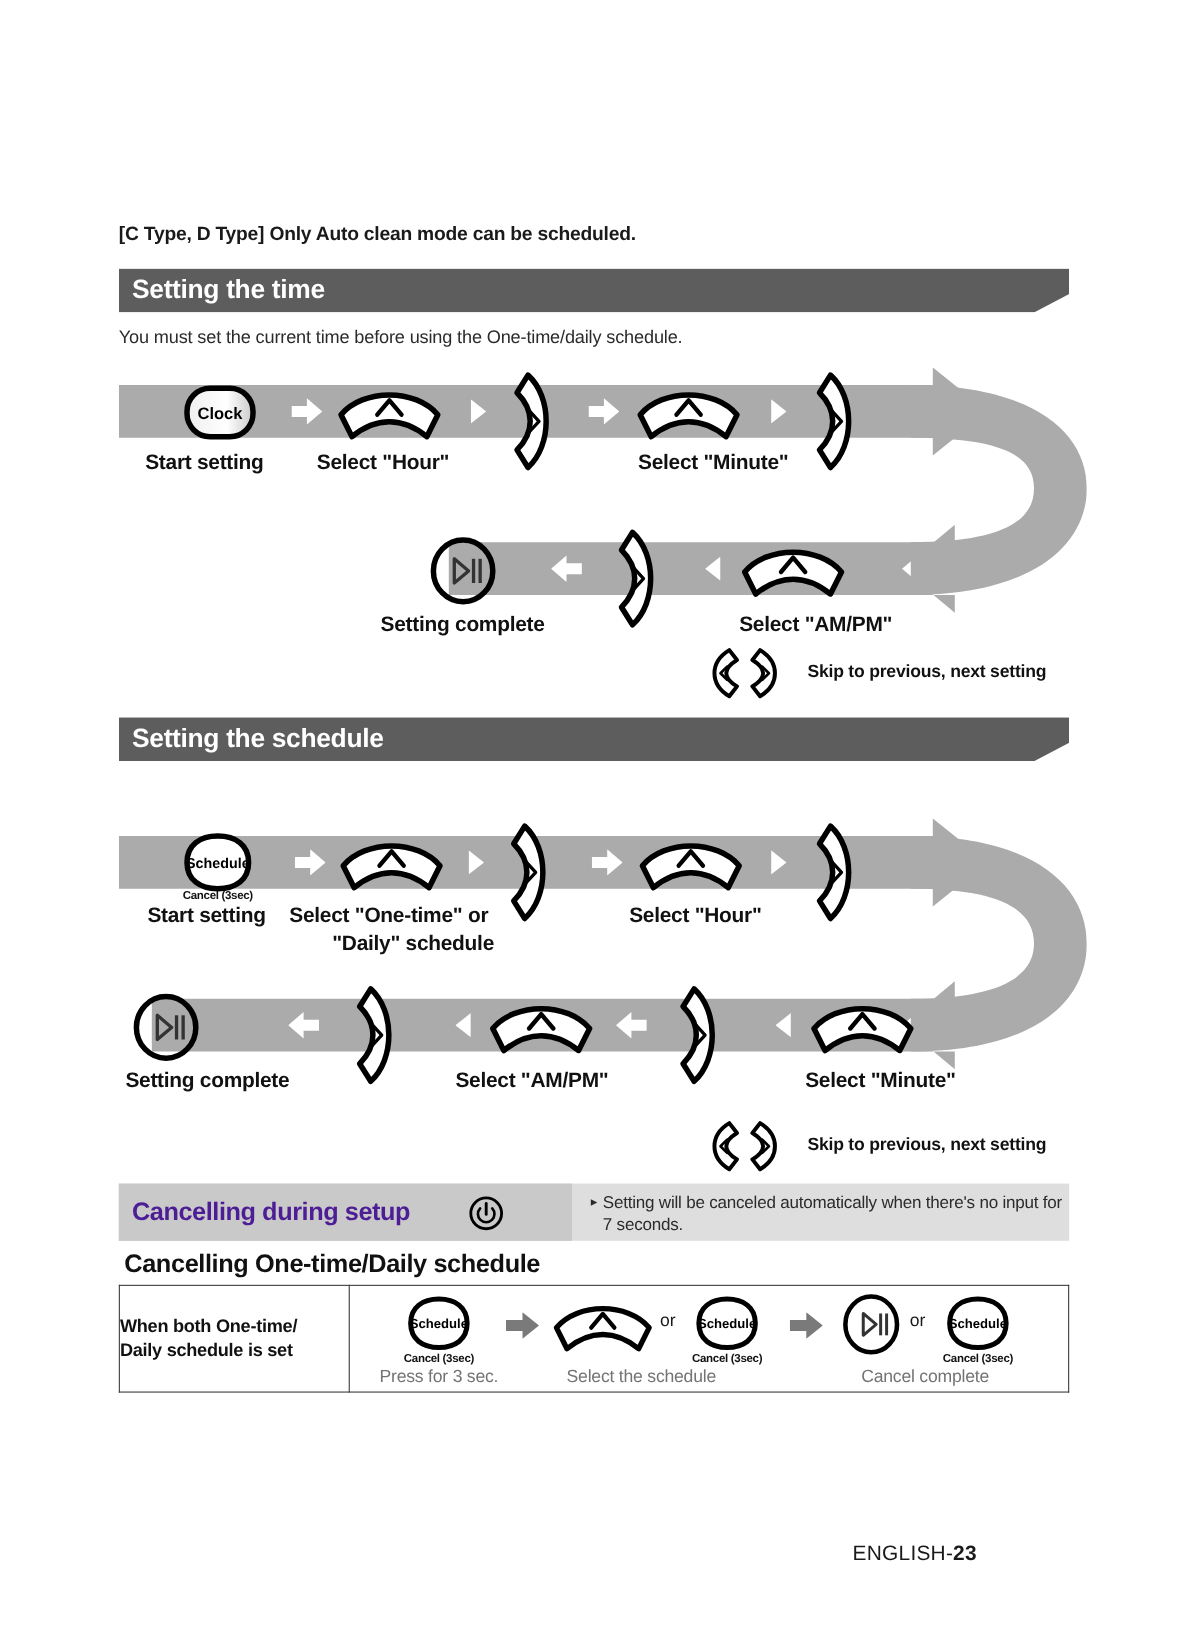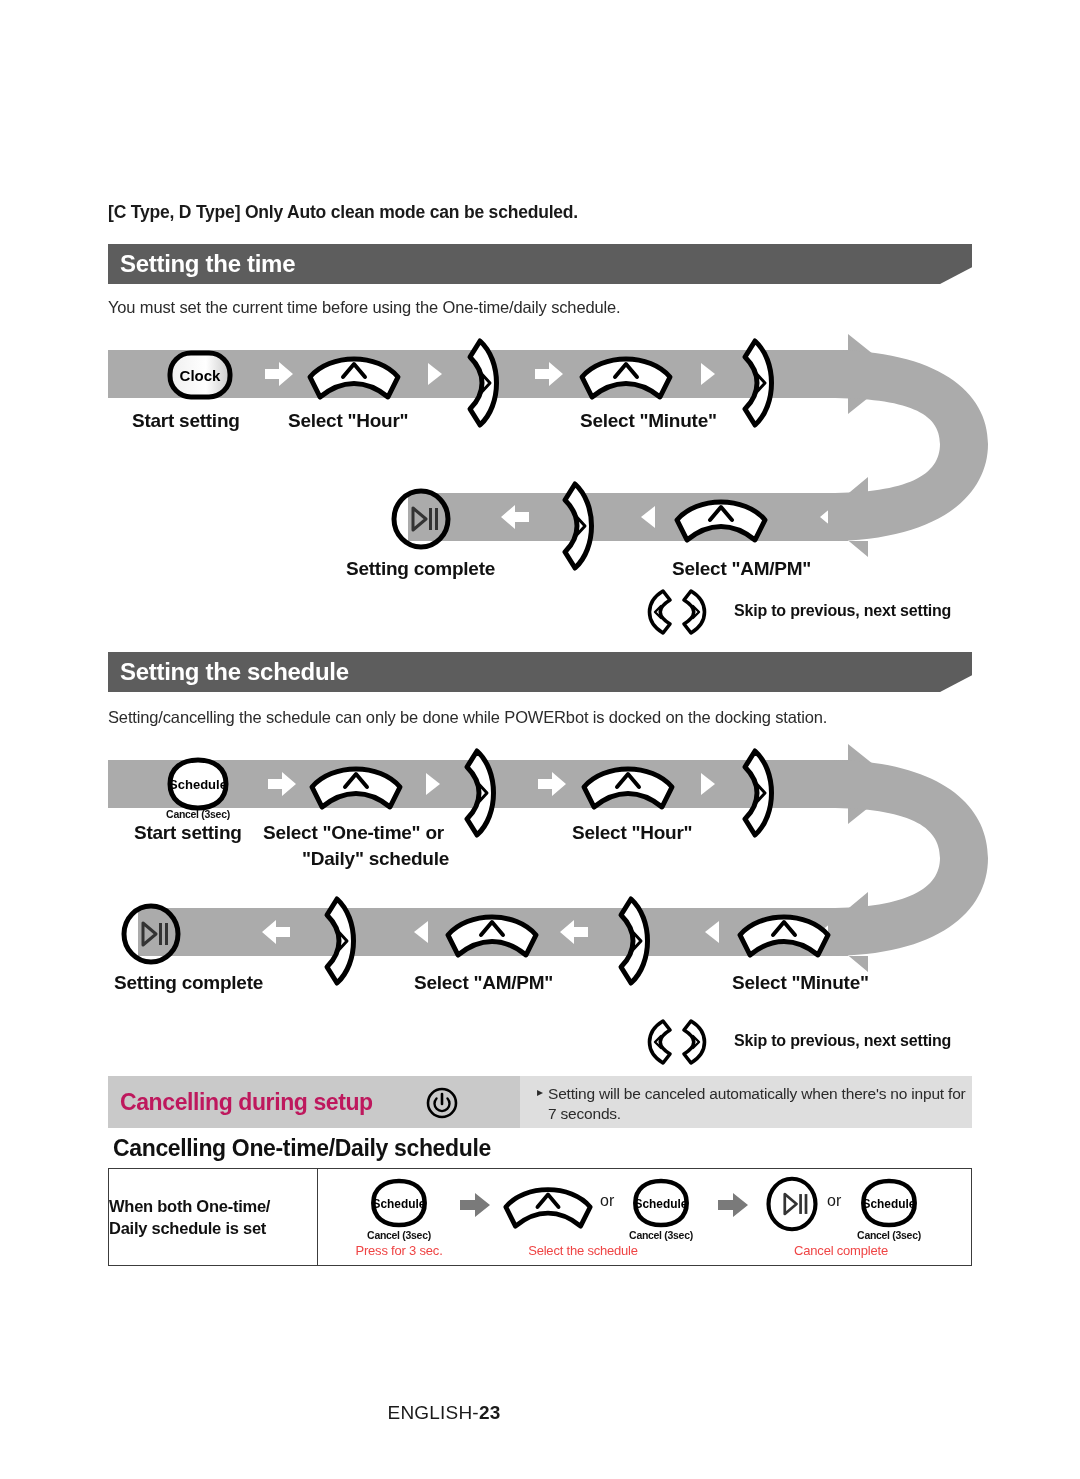--- a/index.html
+++ b/index.html
@@ -48,21 +48,21 @@
   
   .cancel-band{
     position:absolute;left:108px;top:1044px;width:864px;height:52px;
     background:#dedede;
   }
   .cancel-band .lbl-bg{
     position:absolute;left:0;top:0;width:412px;height:52px;background:#c9c9c9;
   }
   .cancel-title{
     position:absolute;left:12px;top:50%;transform:translateY(-50%);
-    font-size:23px;font-weight:bold;letter-spacing:-0.4px;color:#be185d;
+    font-size:23px;font-weight:bold;letter-spacing:-0.4px;color:#4c1d95;
   }
   .pwr{position:absolute;left:318px;top:11px;}
   .cancel-note{
     position:absolute;left:440px;top:8px;width:420px;
     font-size:15.5px;line-height:1.32;color:#2b2b2b;letter-spacing:-0.2px;
   }
   .cancel-note .bul{position:absolute;left:-11px;top:1px;font-size:12px;}
 
   .sub-title{
     position:absolute;left:113px;top:1103px;
@@ -77,32 +77,32 @@
   table.ct td{
     border:1px solid #3c3c3c;vertical-align:middle;padding:0;
   }
   td.rowlabel{
     width:208px;padding:6px 0 6px 12px;
     font-size:16.5px;font-weight:bold;line-height:1.36;letter-spacing:-0.25px;color:#111;
   }
   td.rowcells{position:relative;height:96px;}
   td.rowcells2{position:relative;height:80px;}
   .cell-cap{
-    position:absolute;font-size:13px;color:#ef4444;white-space:nowrap;
+    position:absolute;font-size:16px;color:#737373;white-space:nowrap;
     transform:translateX(-50%);letter-spacing:-0.2px;
   }
   .orword{position:absolute;font-size:16px;color:#1a1a1a;}
 
   .btn-sub{
     position:absolute;font-size:10.5px;white-space:nowrap;color:#111;
     transform:translateX(-50%);letter-spacing:-0.3px;font-weight:bold;
   }
 
   .footer{
-    position:absolute;left:0;top:1370px;width:888px;text-align:center;
+    position:absolute;left:0;top:1370px;width:888px;text-align:right;
     font-size:19px;color:#1a1a1a;letter-spacing:0.2px;
   }
   .footer b{font-weight:bold;}
 
   .skiprow{position:absolute;}
   .skiptext{
     position:absolute;font-size:16px;font-weight:bold;color:#111;letter-spacing:-0.2px;
     white-space:nowrap;
   }
 </style>
@@ -262,21 +262,20 @@
         <path fill="#fff" stroke="#000" stroke-width="3.6" stroke-linejoin="round" d="M11 3 C29 14, 29 34, 11 45 L4 36 C17 28, 17 20, 4 12 Z"></path>
         <path fill="none" stroke="#000" stroke-width="2.4" stroke-linecap="round" stroke-linejoin="round" d="M13 18 L19 24 L13 30"></path>
       </svg>
     </div>
     <div class="skiptext" style="left:96px;top:14px">Skip to previous, next setting</div>
   </div>
 
   <div class="sec-head" style="top:620px">
     <span>Setting the schedule</span>
   </div>
-  <div class="body-line" style="top:676px;width:880px">Setting/cancelling the schedule can only be done while POWERbot is docked on the docking station.</div>
 
   <div class="flow" style="left:108px;top:710px;width:880px;height:250px">
     <svg width="880" height="250" viewBox="0 0 880 250">
       <path fill="#ababab" d="
         M 0 18
         L 740 18
         L 740 2  L 790 42  L 740 82  L 740 66
         L 0 66 Z"></path>
       <path fill="#ababab" d="
         M 760 166

